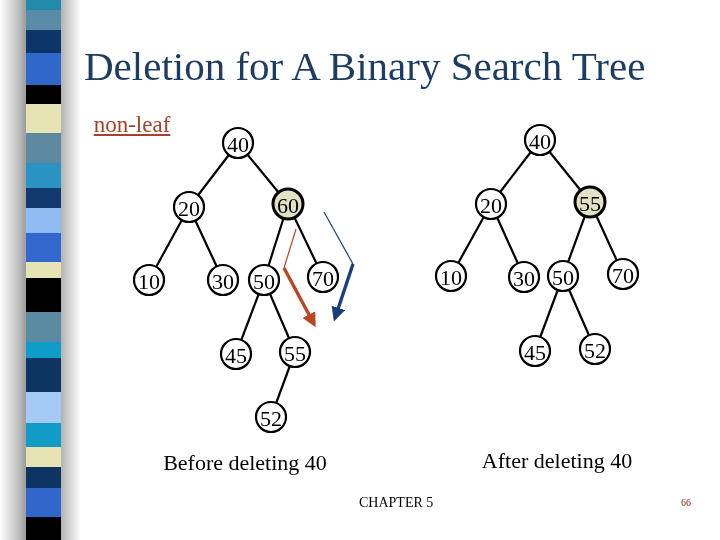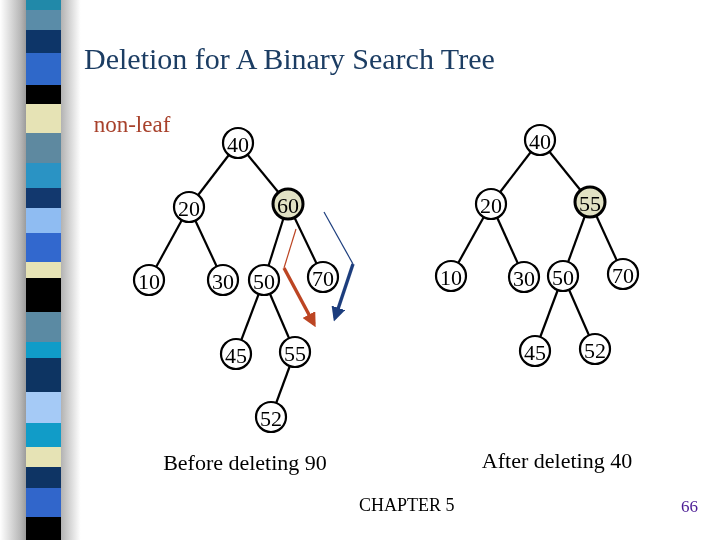--- a/index.html
+++ b/index.html
@@ -13,42 +13,42 @@
     background:linear-gradient(90deg,#ffffff 0%,#b9b9b9 24%,#8f8f8f 34%,#9d9d9d 66%,#ffffff 96%);
   }
   .side-strip{
     position:absolute;left:26px;top:0;width:35px;height:540px;
     display:flex;flex-direction:column;
   }
   .sb-block{width:100%;}
   
   .slide-title{
     position:absolute;left:84px;top:42px;width:630px;
-    font-size:30px;color:#1c3d63;white-space:nowrap;letter-spacing:0px;
+    font-size:41px;color:#1c3d63;white-space:nowrap;letter-spacing:0px;
   }
   
   .annotation{
     position:absolute;left:82px;top:111px;width:100px;text-align:center;
-    font-size:23px;line-height:27px;color:#a8412b;
+    font-size:23px;line-height:27px;color:#a8412b;text-decoration:underline;
   }
   
   .canvas{position:absolute;left:0;top:0;}
   .edge{stroke:#000000;stroke-width:2.2;}
   .node{fill:#ffffff;stroke:#000000;stroke-width:2.2;}
   .node.hl{fill:#e2e2c4;stroke-width:3;}
   .nlabel{
     font-family:"Liberation Serif","DejaVu Serif",serif;font-size:22px;fill:#000;
     text-anchor:middle;dominant-baseline:central;
   }
   
   .caption{position:absolute;font-size:22px;color:#000;text-align:center;width:200px;}
   .caption.before{left:145px;top:450px;}
   .caption.after{left:457px;top:448px;}
-  .footer-chapter{position:absolute;left:359px;top:495px;font-size:18px;color:#000;}
-  .footer-page{position:absolute;left:681px;top:497px;font-size:17px;color:#4c1d95;}
+  .footer-chapter{position:absolute;left:359px;top:495px;font-size:14px;color:#000;}
+  .footer-page{position:absolute;left:681px;top:497px;font-size:10px;color:#7f1d1d;}
 </style>
 </head>
 <body>
 
 <div class="side-shadow"></div>
 <div class="side-strip" id="sidebar-strip">
     <div class="sb-block" style="background: rgb(33, 137, 169); height: 10px;"></div>
     <div class="sb-block" style="background: rgb(90, 140, 168); height: 20px;"></div>
     <div class="sb-block" style="background: rgb(13, 53, 104); height: 23px;"></div>
     <div class="sb-block" style="background: rgb(47, 104, 201); height: 32px;"></div>
@@ -197,16 +197,16 @@
         <text class="nlabel" x="535" y="352">45</text>
       </g>
       <g>
         <circle class="node" cx="595" cy="349" r="15"></circle>
         <text class="nlabel" x="595" y="350">52</text>
       </g>
     </g>
   </g>
 </svg>
 
-<div class="caption before">Before deleting 90</div>
+<div class="caption before">Before deleting 40</div>
 <div class="caption after">After deleting 40</div>
 <div class="footer-chapter">CHAPTER 5</div>
 <div class="footer-page">66</div>
 
 </body></html>

